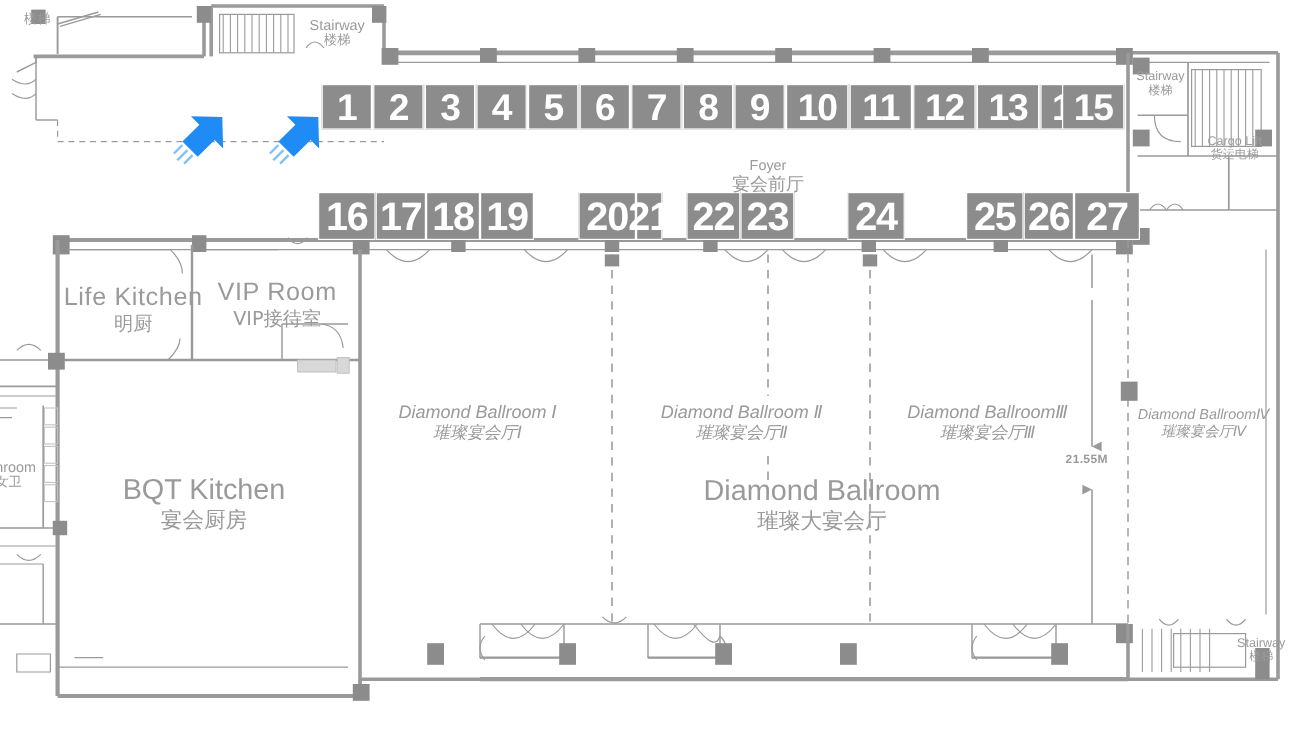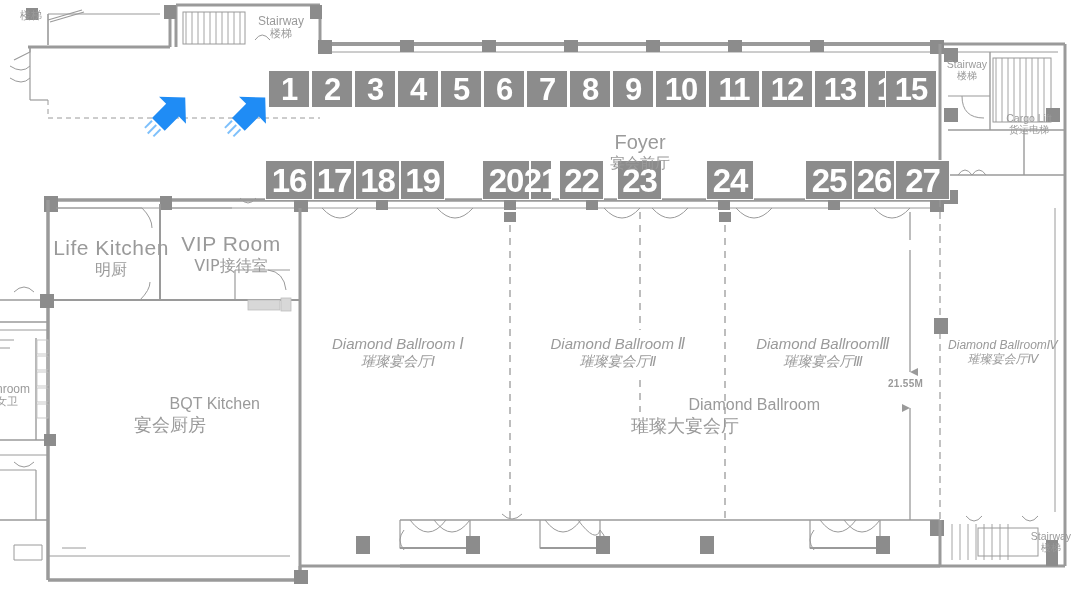--- a/index.html
+++ b/index.html
@@ -22,41 +22,41 @@
             display:flex;align-items:center;justify-content:center;
             font-family:"DejaVu Sans",sans-serif;font-weight:700;
             font-size:23px;letter-spacing:1px;}
 
   
   .lbl{position:absolute;color:#9a9a9a;text-align:center;
        white-space:nowrap;line-height:1.18;pointer-events:none;}
   .lbl .en{display:block;}
   .lbl .cn{display:block;font-family:"DejaVu Sans",sans-serif;}
 
-  .lbl-big .en{font-size:16px;text-align:right;}
+  .lbl-big .en{font-size:24px;}
   .lbl-big .cn{font-size:18px;}
 
   .lbl-room .en{font-size:21px;letter-spacing:.5px;}
   .lbl-room .cn{font-size:16px;}
 
   .lbl-hall{font-style:italic;}
   .lbl-hall .en{font-size:15px;font-weight:500;}
   .lbl-hall .cn{font-size:14px;}
 
   .lbl-hall-sm{font-style:italic;}
   .lbl-hall-sm .en{font-size:12px;}
   .lbl-hall-sm .cn{font-size:12px;}
 
   .lbl-small .en{font-size:12px;}
   .lbl-small .cn{font-size:11px;}
 
   .lbl-tiny .en{font-size:10.5px;}
   .lbl-tiny .cn{font-size:10px;}
 
-  .lbl-foyer .en{font-size:20px;}
+  .lbl-foyer .en{font-size:12px;}
   .lbl-foyer .cn{font-size:15px;}
 
   .dimtxt{position:absolute;color:#9a9a9a;font-size:10px;
           font-weight:700;letter-spacing:.3px;white-space:nowrap;}
 
   .cnonly{position:absolute;color:#9a9a9a;font-size:11px;
           font-family:"DejaVu Sans",sans-serif;white-space:nowrap;}
 </style>
 </head>
 <body>
@@ -313,21 +313,21 @@
   <div class="numbox r1" style="left:867px;top:70px;width:52px;">14</div>
   <div class="numbox r1" style="left:885px;top:70px;width:52px;">15</div>
 
   <div class="numbox r2" style="left:265px;top:160px;width:48px;">16</div>
   <div class="numbox r2" style="left:313px;top:160px;width:42px;">17</div>
   <div class="numbox r2" style="left:355px;top:160px;width:45px;">18</div>
   <div class="numbox r2" style="left:400px;top:160px;width:45px;">19</div>
 
   <div class="numbox r2" style="left:482px;top:160px;width:48px;">20</div>
   <div class="numbox r2" style="left:530px;top:160px;width:22px;">21</div>
-  <div class="numbox r2" style="left:559px;top:160px;width:45px;">22</div>
+  <div class="numbox r2" style="left:572px;top:160px;width:45px;">22</div>
   <div class="numbox r2" style="left:617px;top:160px;width:45px;">23</div>
 
   <div class="numbox r2" style="left:706px;top:160px;width:48px;">24</div>
 
   <div class="numbox r2" style="left:805px;top:160px;width:48px;">25</div>
   <div class="numbox r2" style="left:853px;top:160px;width:42px;">26</div>
   <div class="numbox r2" style="left:895px;top:160px;width:55px;">27</div>
 
   <div class="lbl lbl-room" style="left:46px;top:236px;width:130px;">
     <span class="en">Life Kitchen</span>

